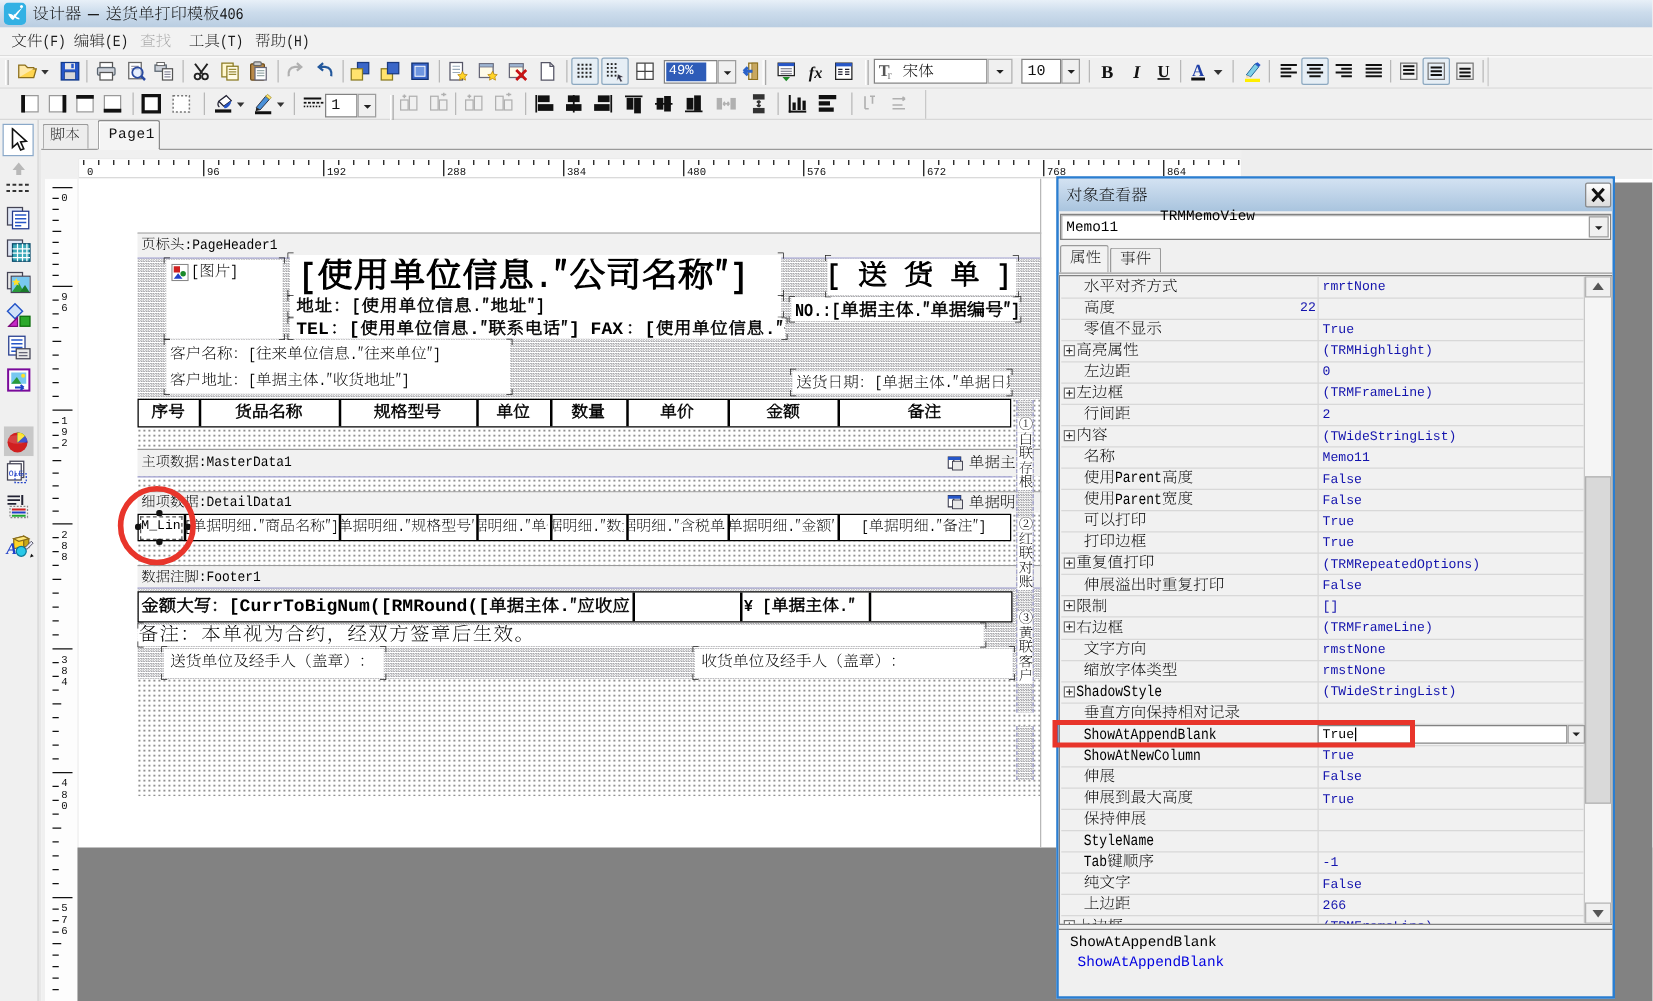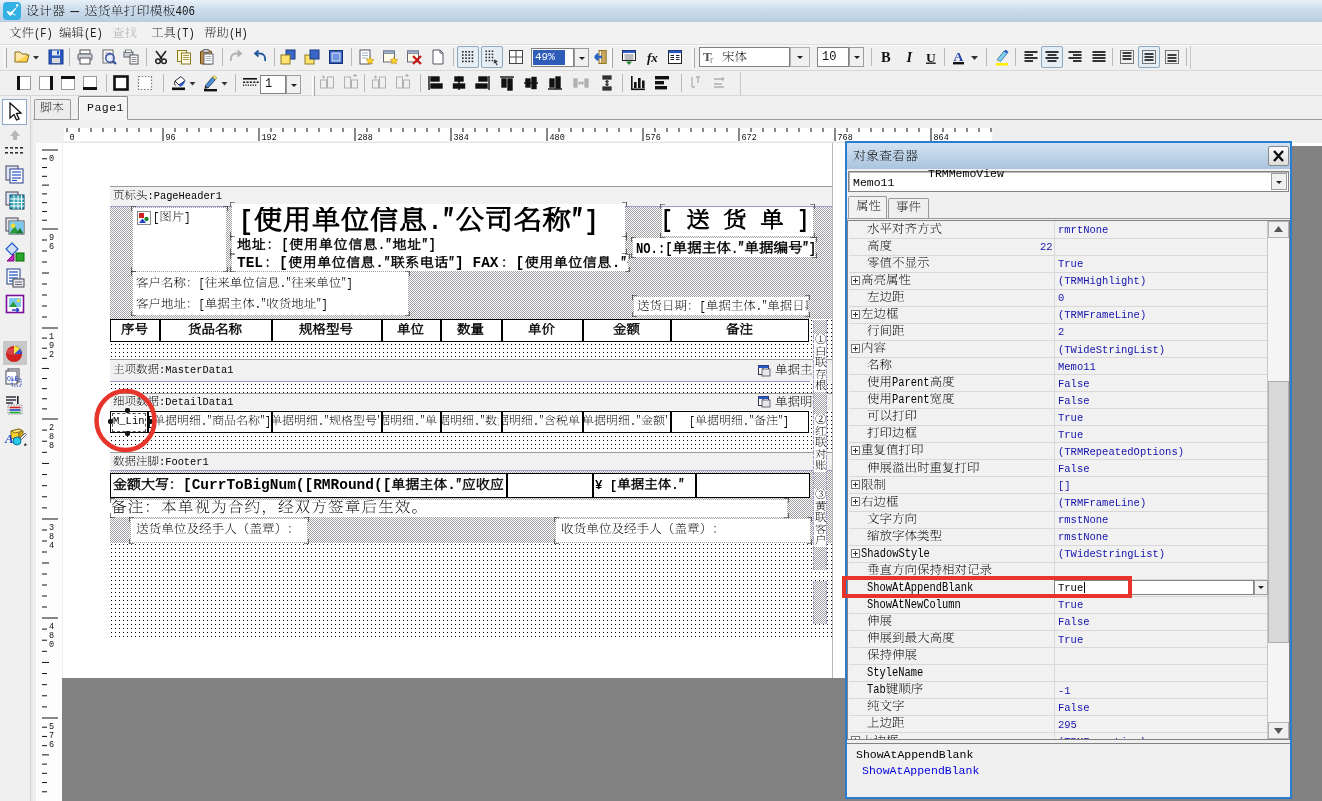--- a/index.html
+++ b/index.html
@@ -2332,21 +2332,21 @@
 <div class="abs" style="left:1px;top:511.3px;width:418px;height:1px;background:#d8d8d8"></div>
 <svg style="position:absolute;left:19px;top:496.44px;" width="41.5" height="16.875">
       <svg width="39.5" height="16.875" style="overflow:hidden">
         <g transform="translate(0,9.9375) scale(0.125)" fill="#000">
           <use href="#g165" x="0"></use>
           <use href="#g128" x="100"></use>
           <use href="#g129" x="200"></use>
         </g>
       </svg>
     </svg>
-<div class="abs" style="left:210px;top:497.84px;font:10.5px 'Liberation Mono';color:#1313ad">295</div>
+<div class="abs" style="left:210px;top:497.84px;font:10.5px 'Liberation Mono';color:#1313ad">266</div>
 
 <div class="abs" style="left:2.5px;top:515.3px;width:9px;height:9px;background:#fff;border:1px solid #777"></div>
 <svg class="abs" style="left:2.5px;top:515.3px" width="9" height="9">
       <path d="M2 4.5 h5 M4.5 2 v5" stroke="#333" stroke-width="1"></path>
     </svg>
 <svg style="position:absolute;left:13px;top:513.5px;" width="41.5" height="16.875">
       <svg width="39.5" height="16.875" style="overflow:hidden">
         <g transform="translate(0,9.9375) scale(0.125)" fill="#000">
           <use href="#g165" x="0"></use>
           <use href="#g128" x="100"></use>

